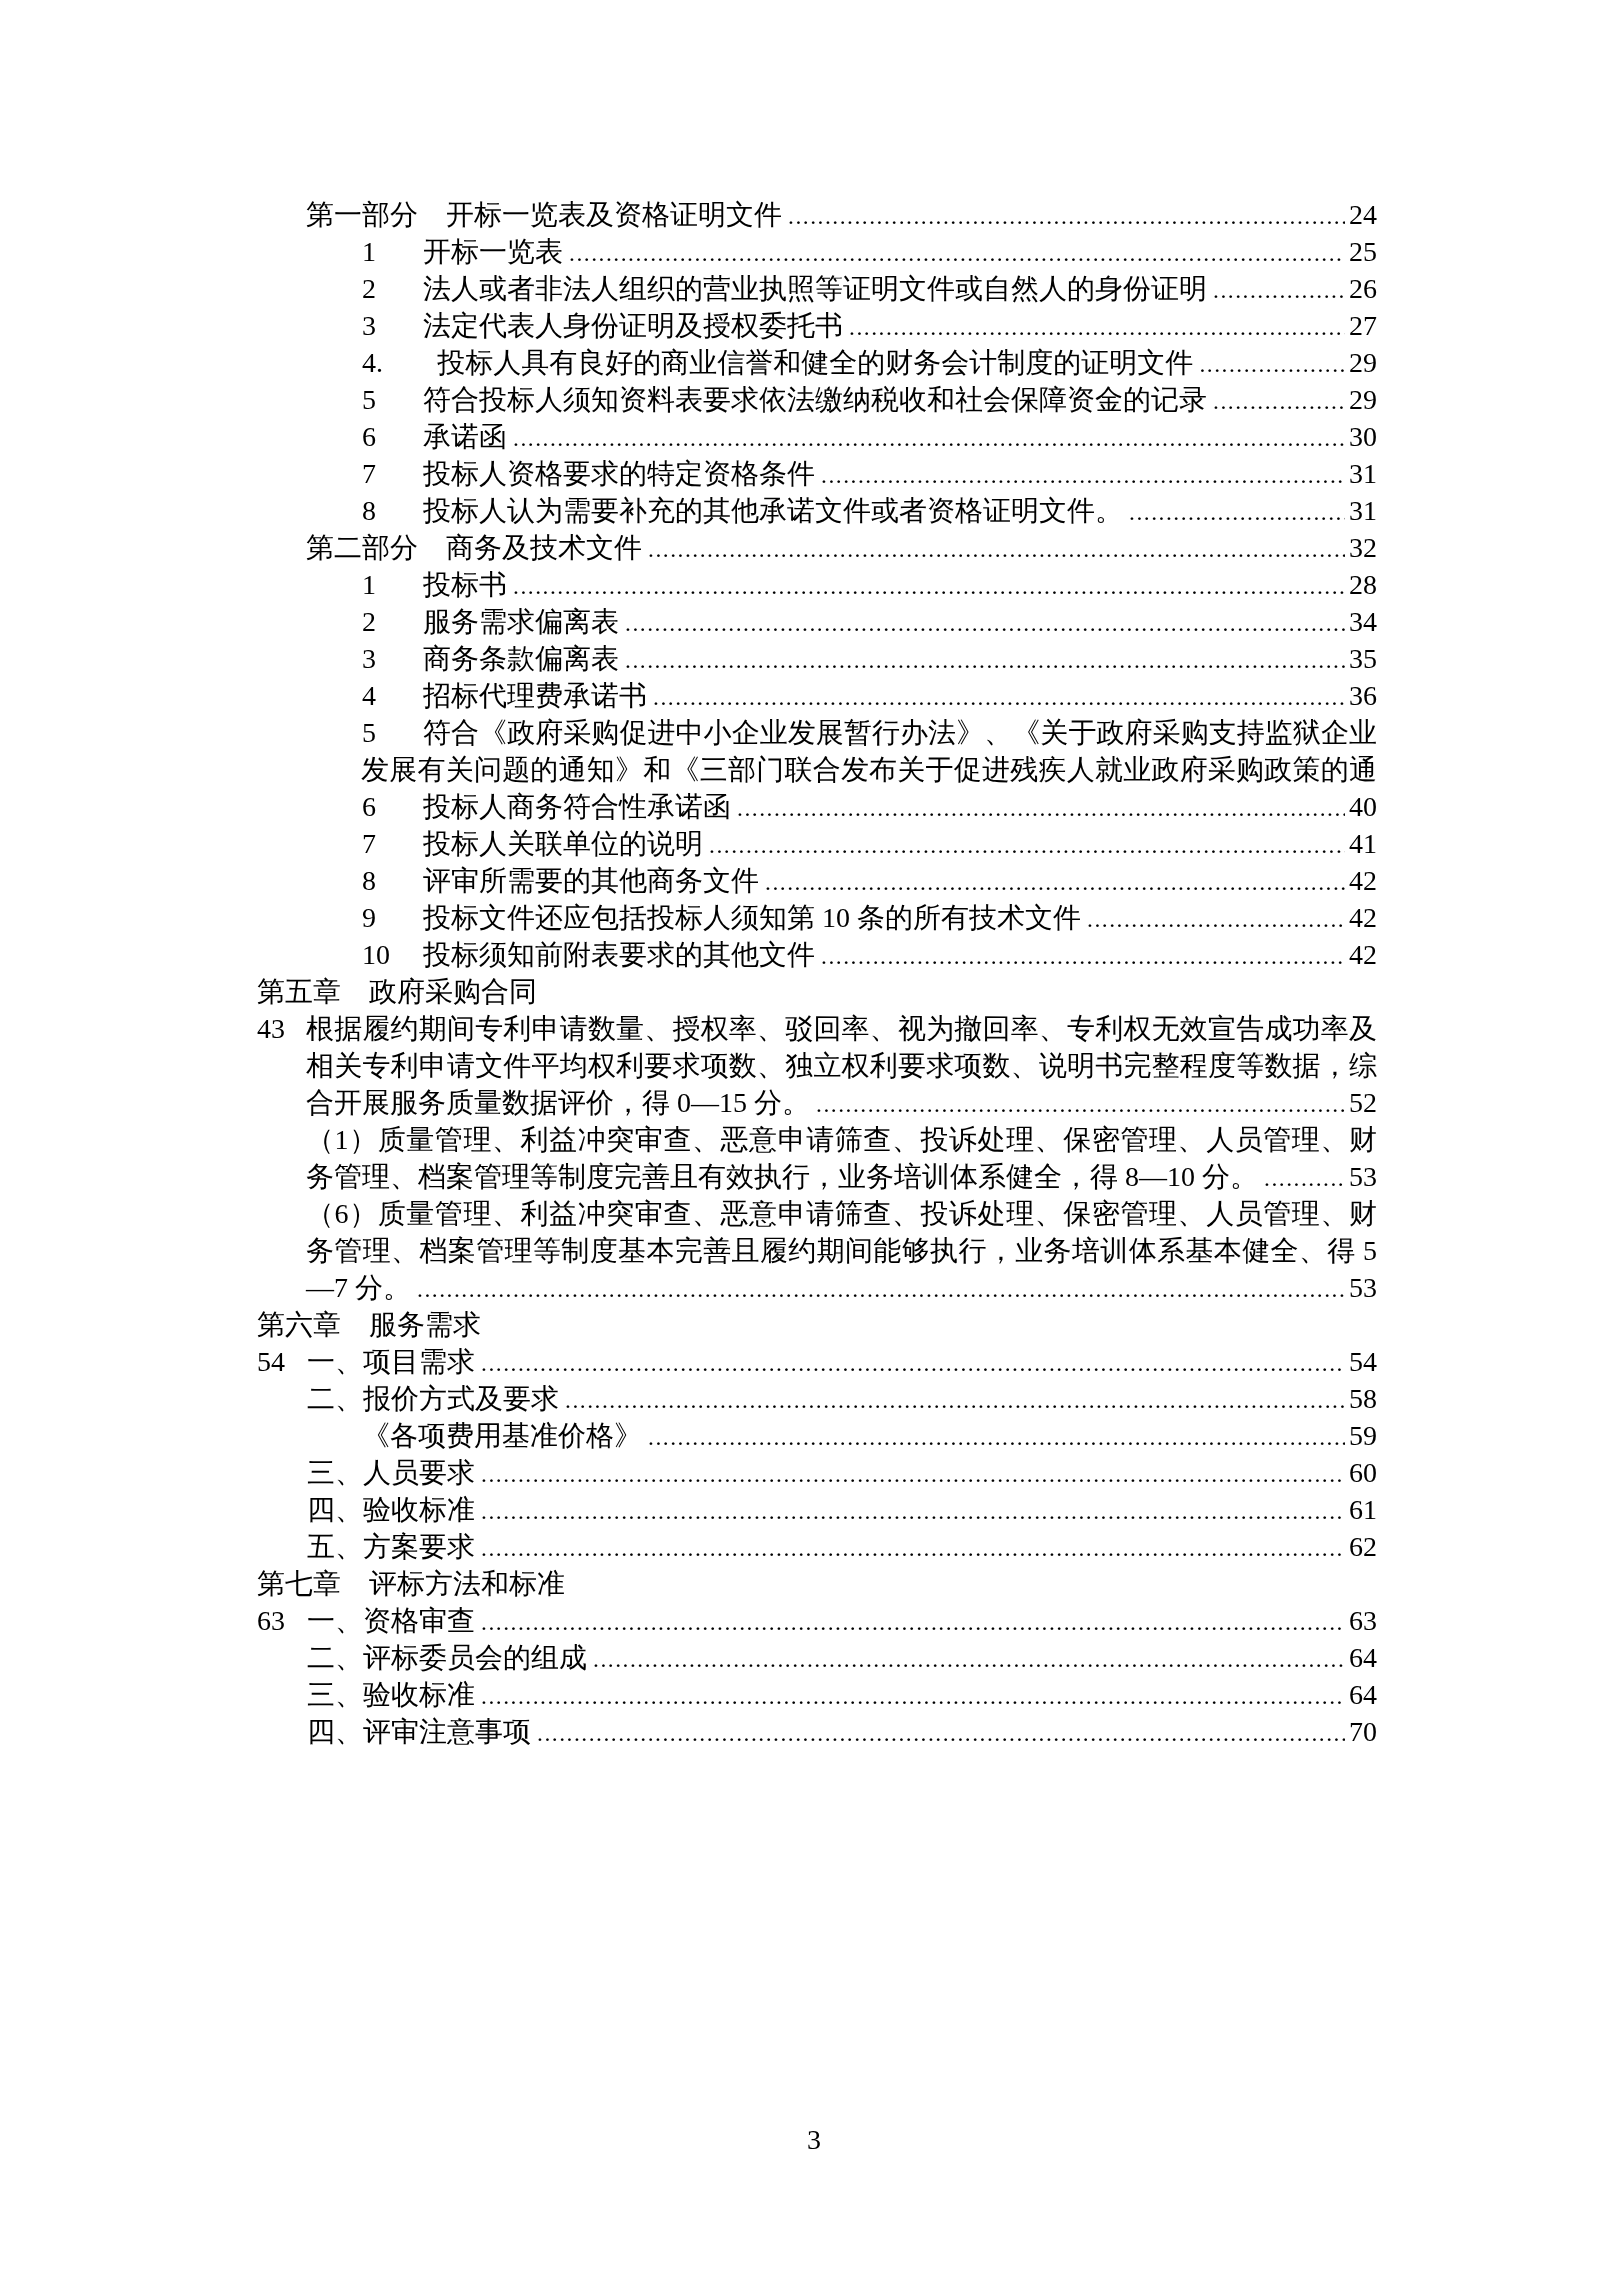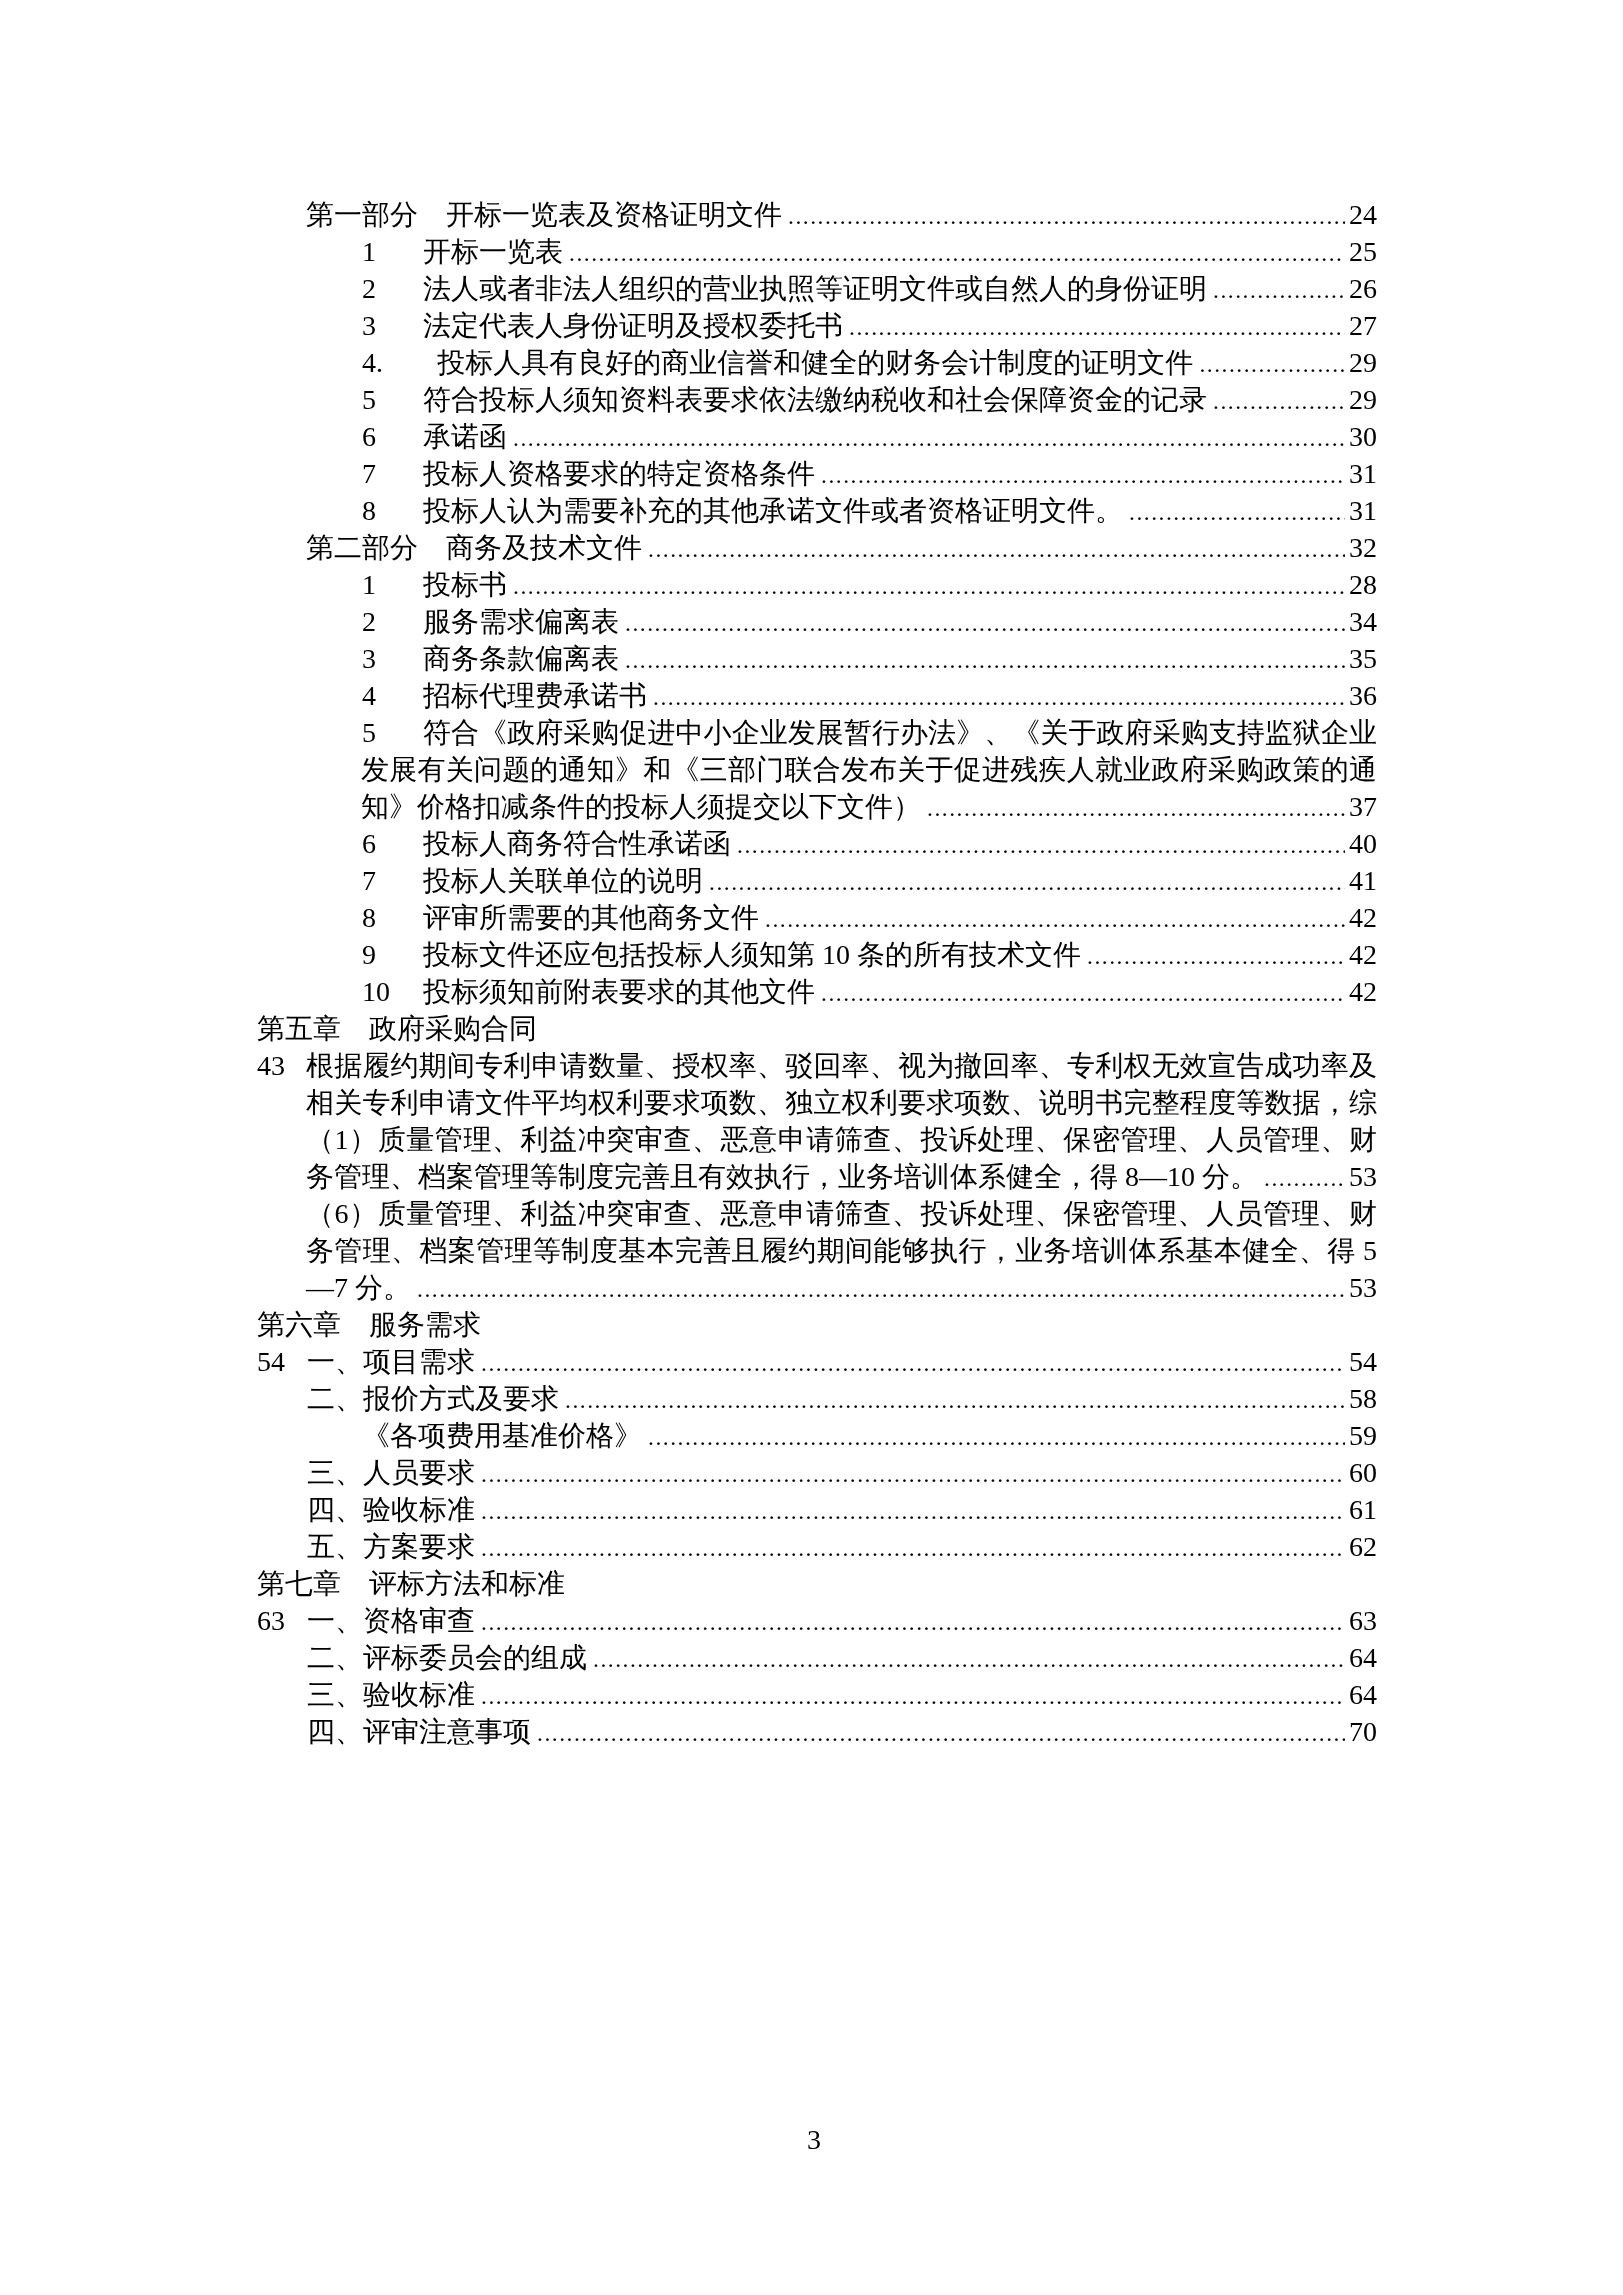--- a/index.html
+++ b/index.html
@@ -135,25 +135,20 @@
       <span class="pg">36</span>
     </div>
 
     <div class="row m-it">
       <span class="num">5</span>
       <span class="ttl-fill">符合《政府采购促进中小企业发展暂行办法》、《关于政府采购支持监狱企业</span>
     </div>
 
     <div class="fillline m-hang">发展有关问题的通知》和《三部门联合发布关于促进残疾人就业政府采购政策的通</div>
 
-    <div class="row m-hang">
-      <span class="ttl">知》价格扣减条件的投标人须提交以下文件）</span>
-      <span class="leader"></span>
-      <span class="pg">37</span>
-    </div>
 
     <div class="row m-it">
       <span class="num">6</span>
       <span class="ttl">投标人商务符合性承诺函</span>
       <span class="leader"></span>
       <span class="pg">40</span>
     </div>
 
     <div class="row m-it">
       <span class="num">7</span>
@@ -185,20 +180,25 @@
 
     <div class="row m-ch">
       <span class="ttl">第五章　政府采购合同</span>
       <span class="leader"></span>
       <span class="pg">43</span>
     </div>
 
     <div class="fillline m-para">根据履约期间专利申请数量、授权率、驳回率、视为撤回率、专利权无效宣告成功率及</div>
     <div class="fillline m-para">相关专利申请文件平均权利要求项数、独立权利要求项数、说明书完整程度等数据，综</div>
 
+    <div class="row m-para">
+      <span class="ttl">合开展服务质量数据评价，得 0—15 分。</span>
+      <span class="leader"></span>
+      <span class="pg">52</span>
+    </div>
 
     <div class="fillline m-para">（1）质量管理、利益冲突审查、恶意申请筛查、投诉处理、保密管理、人员管理、财</div>
 
     <div class="row m-para">
       <span class="ttl">务管理、档案管理等制度完善且有效执行，业务培训体系健全，得 8—10 分。</span>
       <span class="leader"></span>
       <span class="pg">53</span>
     </div>
 
     <div class="fillline m-para">（6）质量管理、利益冲突审查、恶意申请筛查、投诉处理、保密管理、人员管理、财</div>

